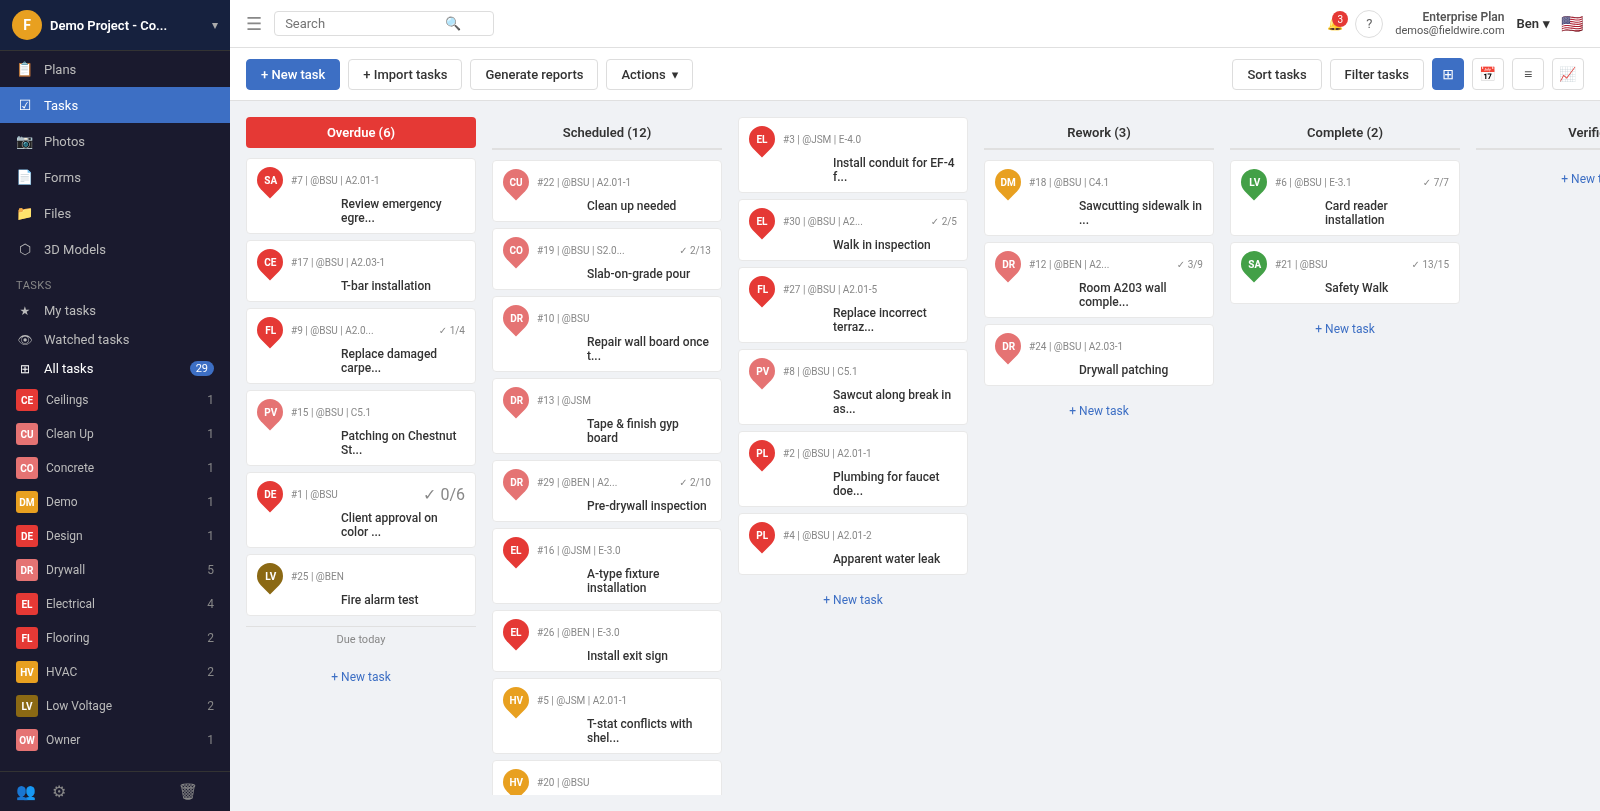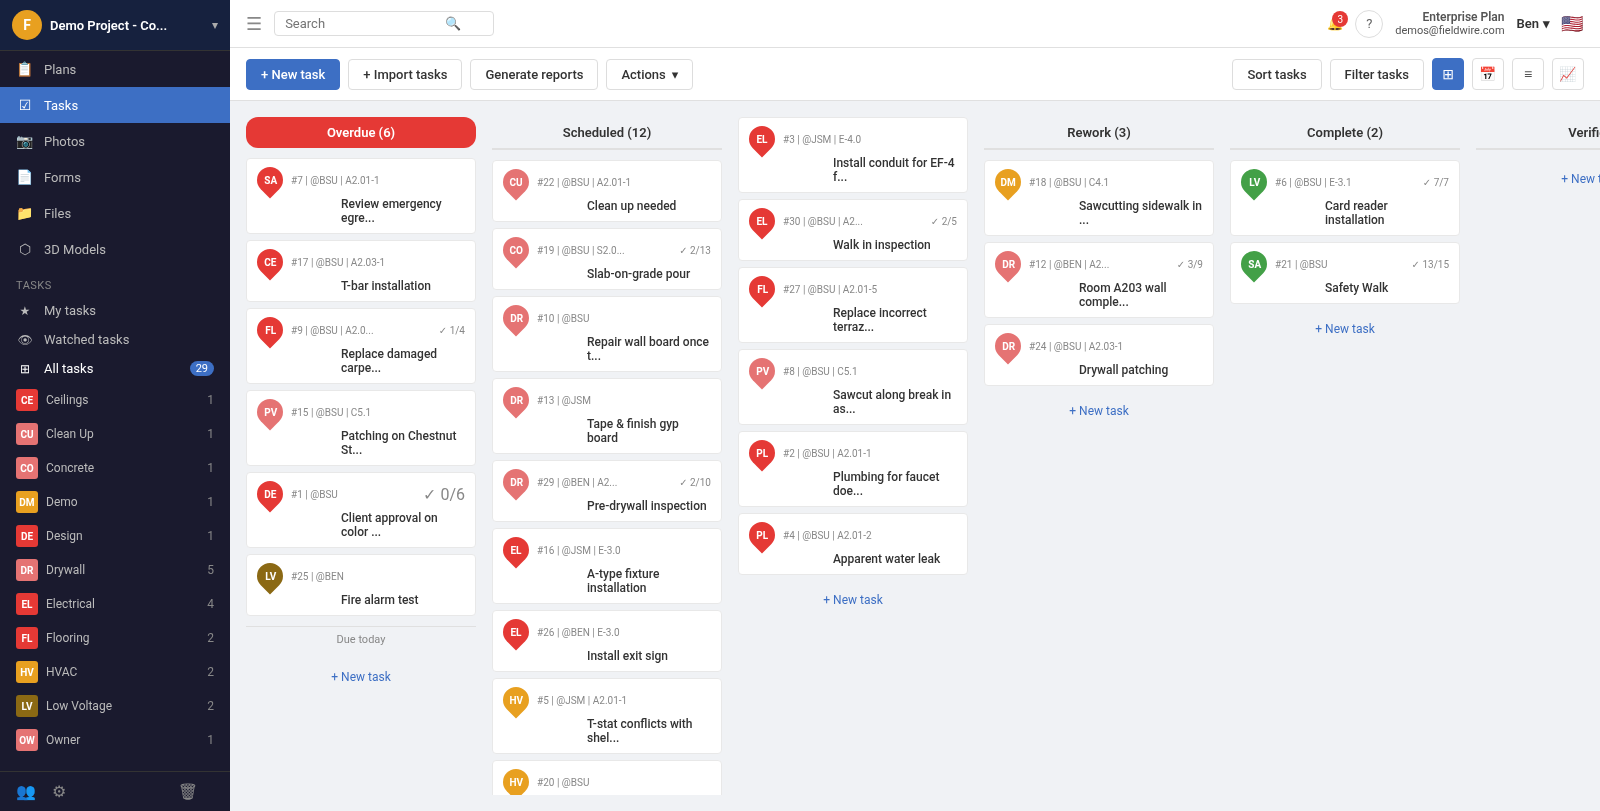--- a/index.html
+++ b/index.html
@@ -47,21 +47,21 @@
     #toolbar { display: flex; align-items: center; padding: 10px 16px; background: #fff; border-bottom: 1px solid #e0e0e0; gap: 8px; flex-shrink: 0; }
     .toolbar-btn { display: flex; align-items: center; gap: 6px; padding: 7px 14px; border-radius: 4px; font-size: 13px; cursor: pointer; border: 1px solid #ddd; background: #fff; color: #333; font-weight: 500; }
     .toolbar-btn.primary { background: #3d6fc4; color: white; border-color: #3d6fc4; }
     #toolbar-right { margin-left: auto; display: flex; align-items: center; gap: 8px; }
     .view-btn { width: 32px; height: 32px; display: flex; align-items: center; justify-content: center; border-radius: 4px; cursor: pointer; border: 1px solid #ddd; background: #fff; color: #555; font-size: 14px; }
     .view-btn.active { background: #3d6fc4; color: white; border-color: #3d6fc4; }
 
     
     #board { display: flex; flex: 1; overflow-x: auto; overflow-y: hidden; padding: 16px; gap: 16px; background: #f0f2f5; }
     .column { width: 230px; flex-shrink: 0; display: flex; flex-direction: column; }
-    .column-header { padding: 8px 10px; border-radius: 12px; margin-bottom: 10px; font-size: 13px; font-weight: 600; text-align: center; }
+    .column-header { padding: 8px 10px; border-radius: 4px; margin-bottom: 10px; font-size: 13px; font-weight: 600; text-align: center; }
     .column-header.overdue { background: #e53935; color: white; }
     .column-header.scheduled { background: transparent; color: #333; border-bottom: 2px solid #e0e0e0; border-radius: 0; }
     .column-header.on-hold { background: transparent; color: #333; border-bottom: 2px solid #e0e0e0; border-radius: 0; }
     .column-header.rework { background: transparent; color: #333; border-bottom: 2px solid #e0e0e0; border-radius: 0; }
     .column-header.complete { background: transparent; color: #333; border-bottom: 2px solid #e0e0e0; border-radius: 0; }
     .column-header.verified { background: transparent; color: #333; border-bottom: 2px solid #e0e0e0; border-radius: 0; }
     .column-cards { flex: 1; overflow-y: auto; display: flex; flex-direction: column; gap: 6px; }
     .card { background: #fff; border-radius: 4px; padding: 8px 10px; border: 1px solid #e8e8e8; cursor: pointer; }
     .card-header { display: flex; align-items: center; margin-bottom: 4px; }
     .card-meta { font-size: 10px; color: #888; flex: 1; }

